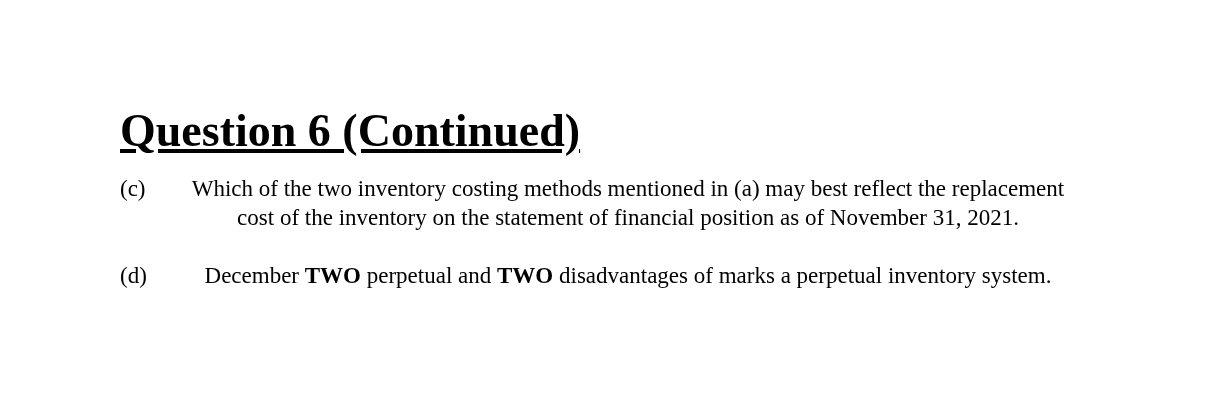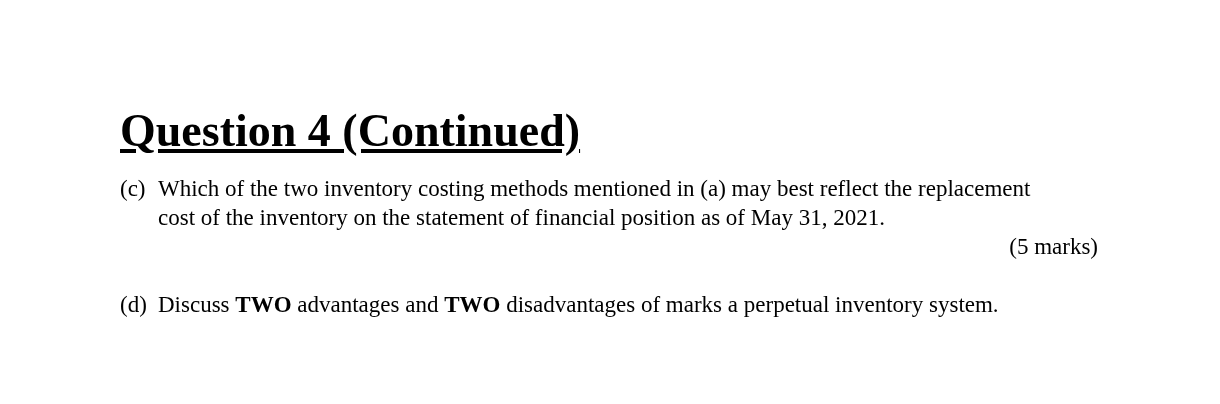--- a/index.html
+++ b/index.html
@@ -39,46 +39,46 @@
   .q-row {
     display: flex;
     align-items: flex-start;
   }
   .q-label {
     flex: 0 0 38px;
     white-space: nowrap;
   }
   .q-text {
     flex: 1 1 auto;
+    text-align: center;
   }
   .q-line {
     white-space: nowrap;
   }
   .q-marks {
     text-align: right;
   }
 </style>
 </head>
 <body style="background: rgb(255, 255, 255); color: rgb(0, 0, 0);">
 
 <div class="content">
 
-  <h1 class="doc-heading">Question 4 (Continued)</h1>
+  <h1 class="doc-heading">Question 6 (Continued)</h1>
 
   <div class="question">
     <div class="q-row">
       <span class="q-label">(c)</span>
       <div class="q-text">
         <div class="q-line">Which of the two inventory costing methods mentioned in (a) may best reflect the replacement</div>
-        <div class="q-line">cost of the inventory on the statement of financial position as of May 31, 2021.</div>
+        <div class="q-line">cost of the inventory on the statement of financial position as of November 31, 2021.</div>
       </div>
     </div>
-    <div class="q-marks">(5 marks)</div>
   </div>
 
   <div class="question">
     <div class="q-row">
       <span class="q-label">(d)</span>
-      <div class="q-text q-line"><span>Discuss </span><span style="font-weight: bold;">TWO</span><span> advantages and </span><span style="font-weight: bold;">TWO</span><span> disadvantages of marks a perpetual inventory system.</span></div>
+      <div class="q-text q-line"><span>December </span><span style="font-weight: bold;">TWO</span><span> perpetual and </span><span style="font-weight: bold;">TWO</span><span> disadvantages of marks a perpetual inventory system.</span></div>
     </div>
   </div>
 
 </div>
 
 </body></html>

